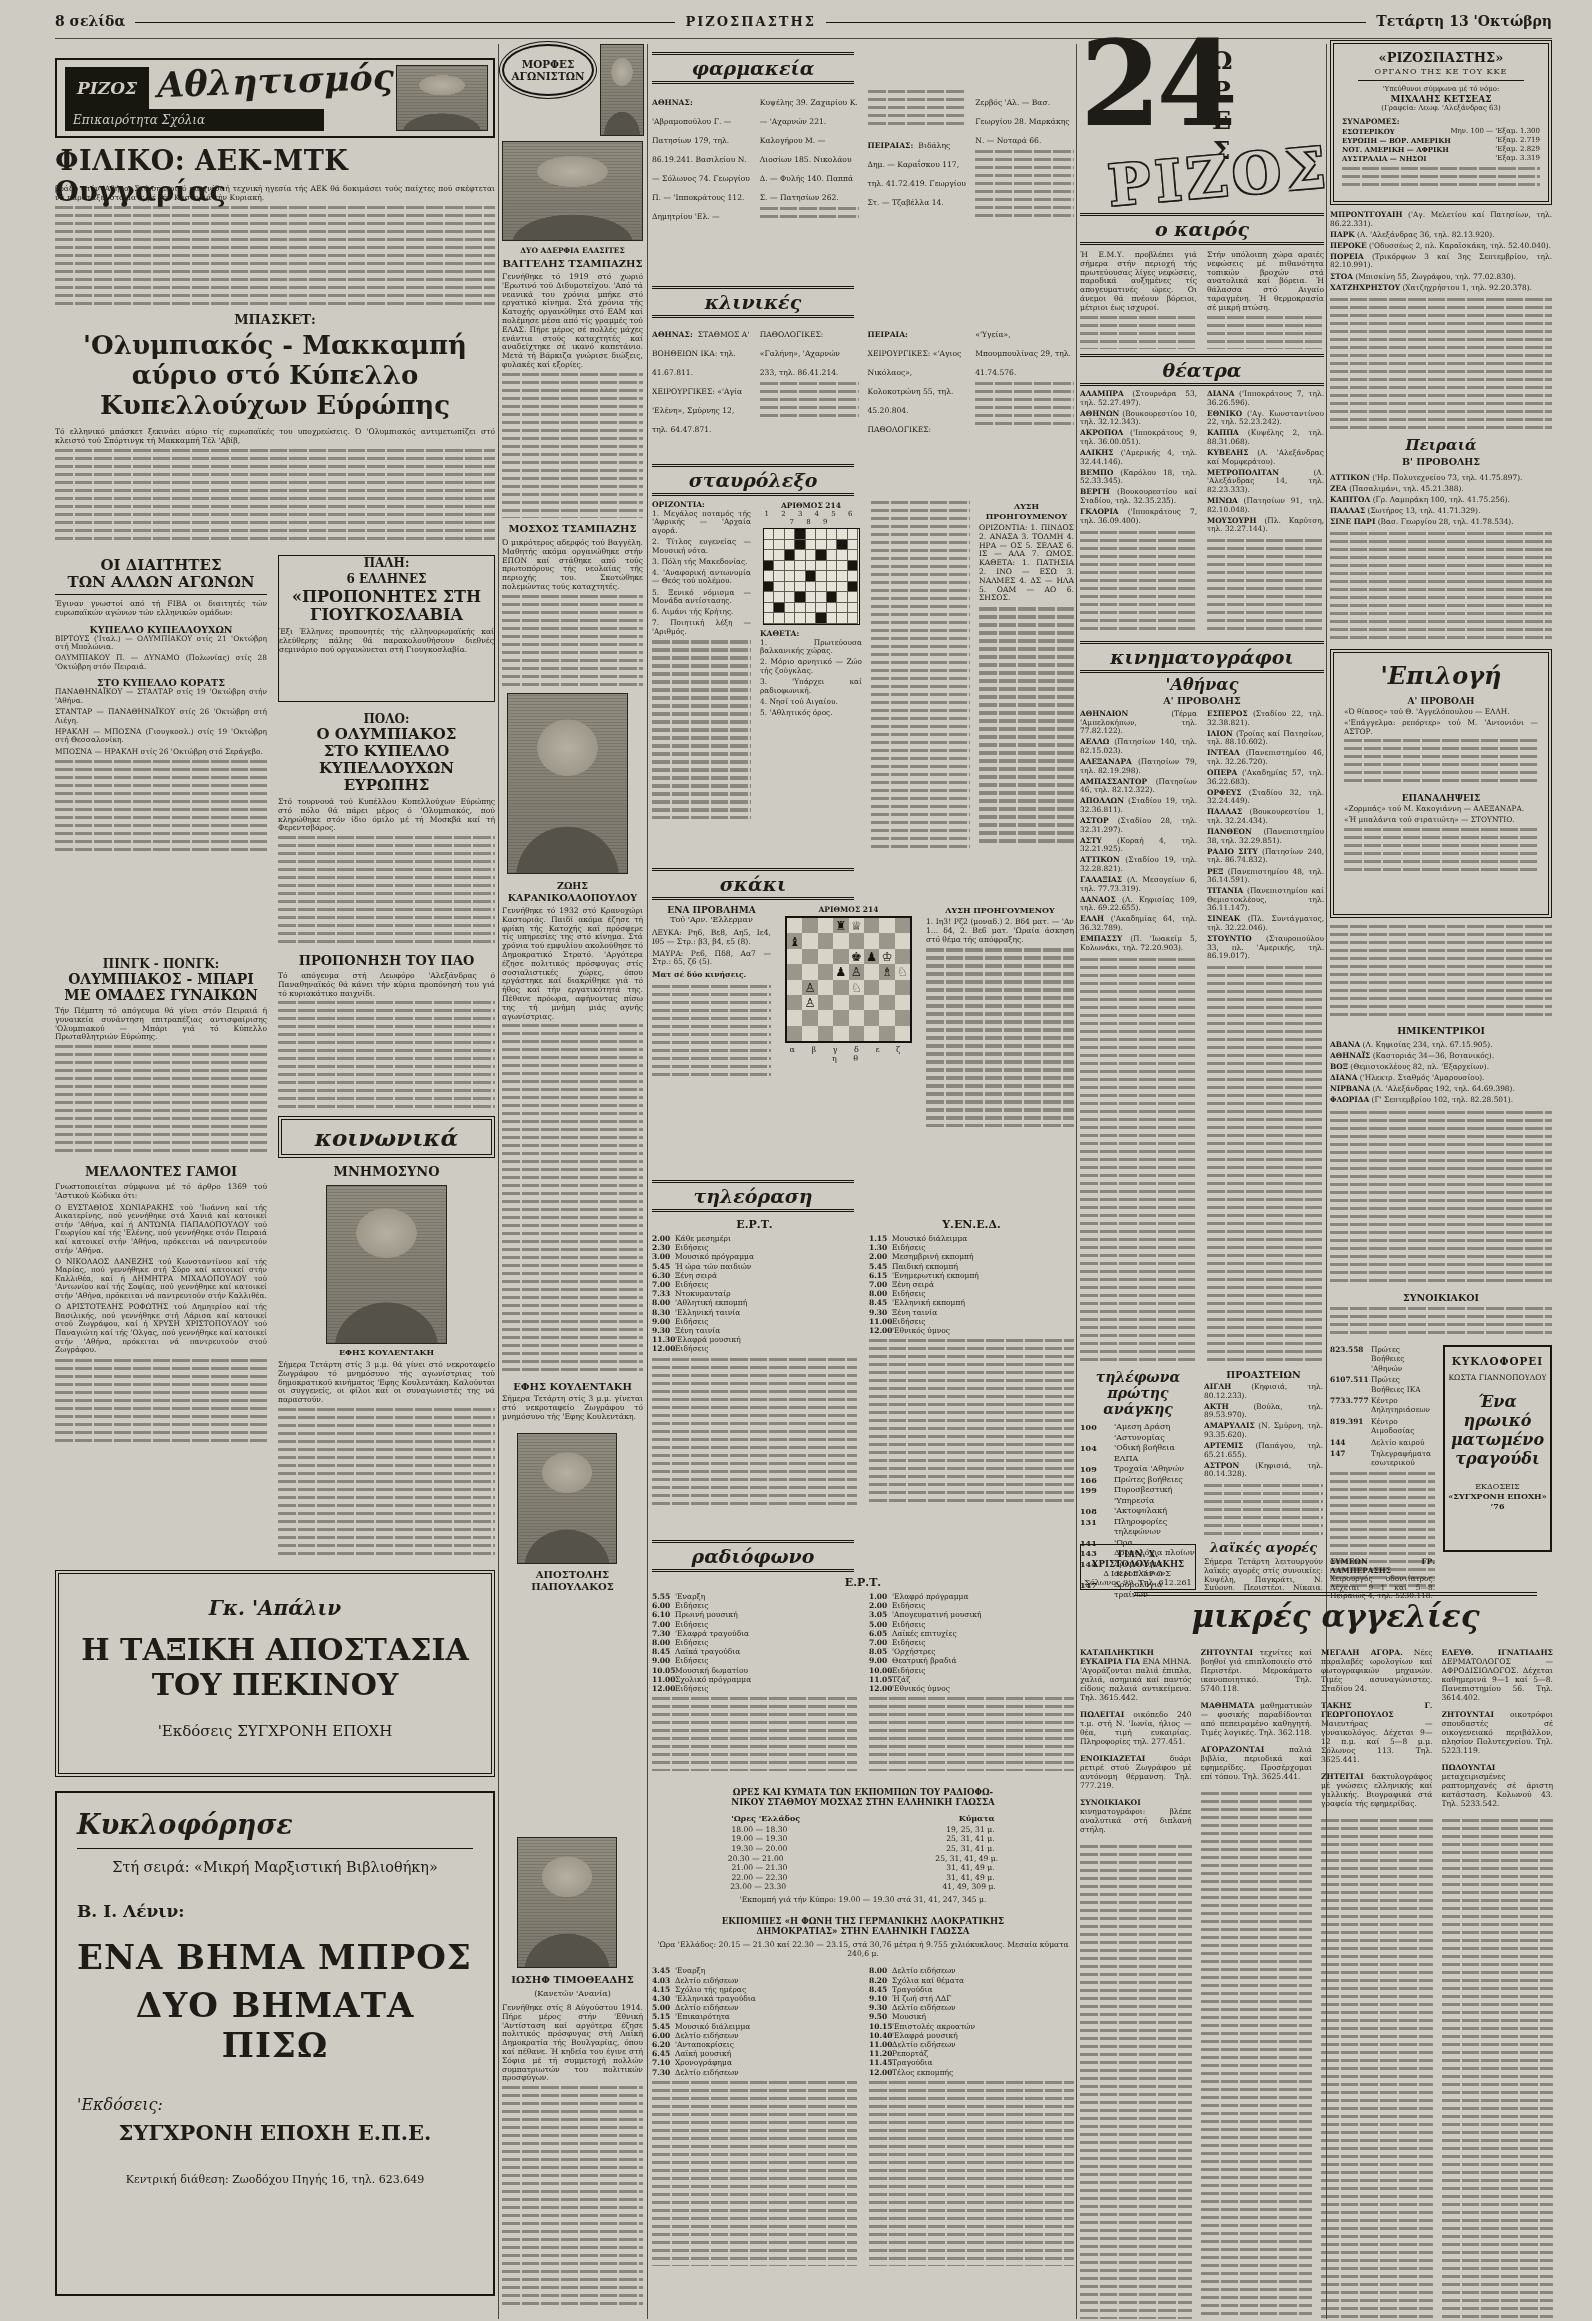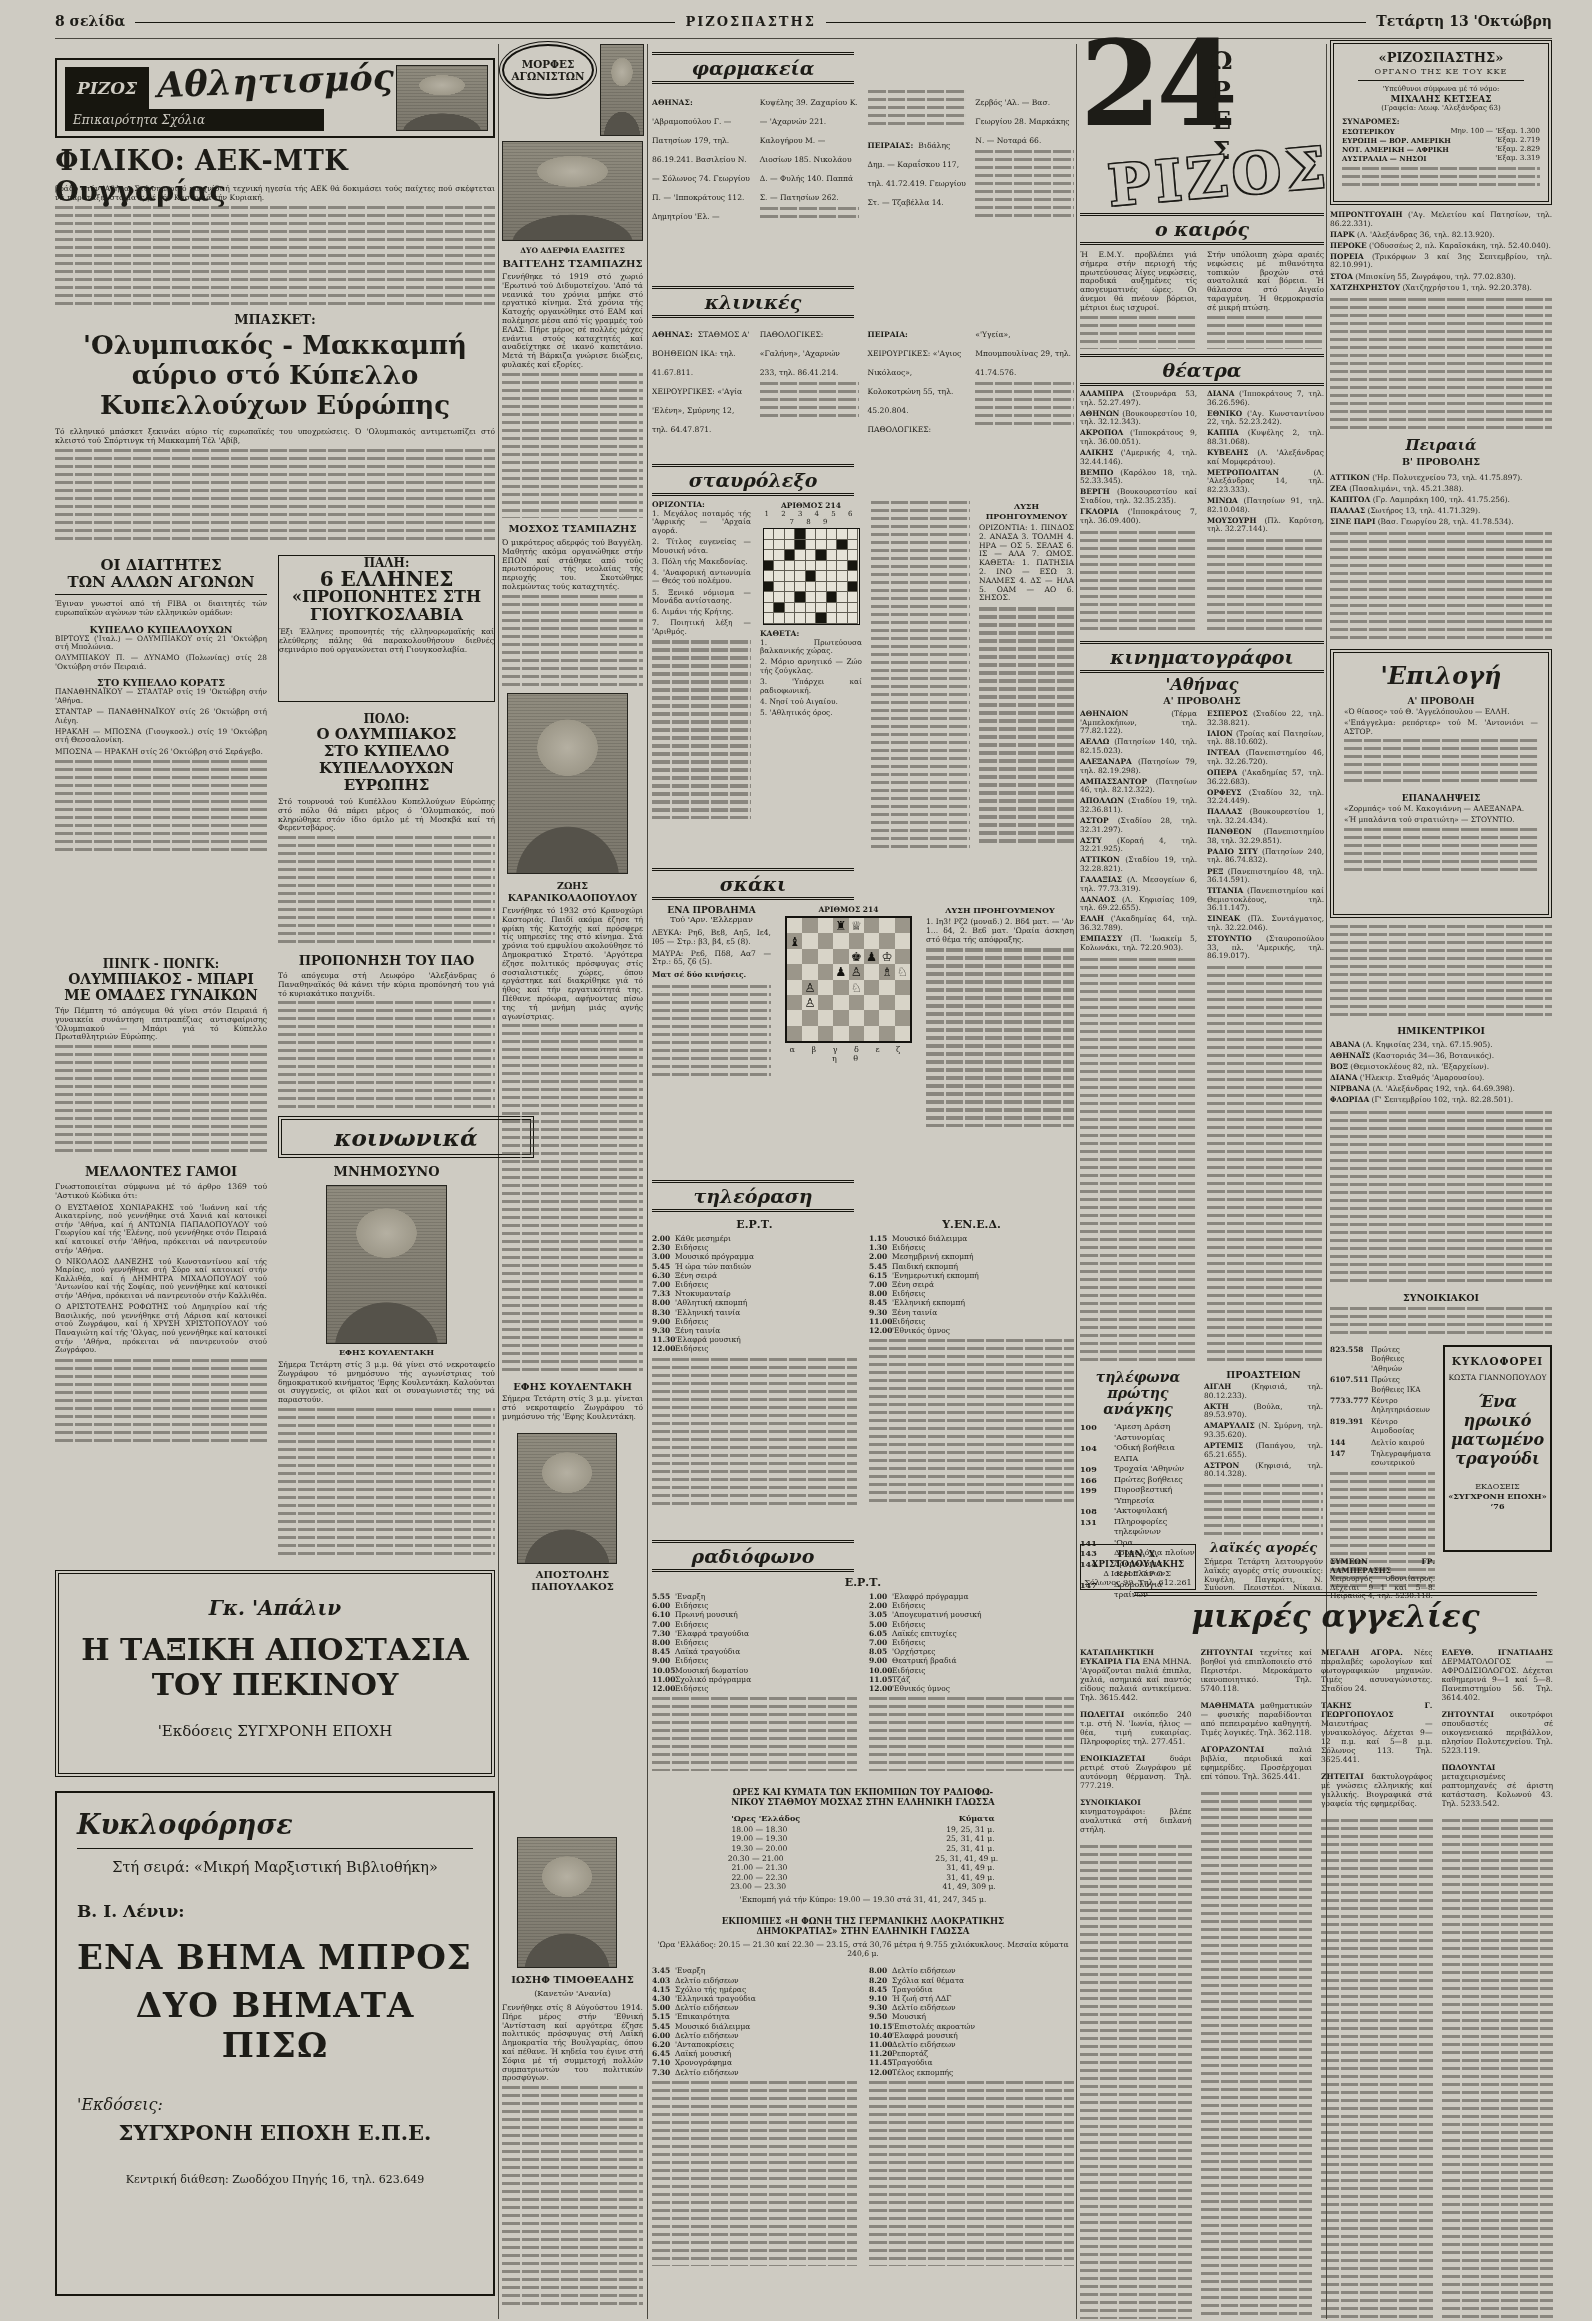--- a/index.html
+++ b/index.html
@@ -120,42 +120,42 @@
   <div class="abs fill" style="left:55px;top:957px;width:212px;height:197px">
     <div class="bh" style="font-size:12px">ΠΙΝΓΚ - ΠΟΝΓΚ:</div>
     <div class="bh" style="font-size:14px;line-height:16px">ΟΛΥΜΠΙΑΚΟΣ - ΜΠΑΡΙ</div>
     <div class="bh" style="font-size:14px;line-height:16px">ΜΕ ΟΜΑΔΕΣ ΓΥΝΑΙΚΩΝ</div>
     <div class="tx" style="margin-top:4px">Τήν Πέμπτη τό απόγευμα θά γίνει στόν Πειραιά ή γυναικεία συνάντηση επιτραπέζιας αντισφαίρισης 'Ολυμπιακού — Μπάρι γιά τό Κύπελλο Πρωταθλητριών Εύρώπης.</div>
     <div class="gk"></div>
   </div>
 
   <div class="abs box1" style="left:278px;top:555px;width:217px;height:147px;padding:0">
     <div class="bh" style="font-size:12px">ΠΑΛΗ:</div>
-    <div class="bh" style="font-size:20px;line-height:18px">6 ΕΛΛΗΝΕΣ</div>
+    <div class="bh" style="font-size:12px;line-height:18px">6 ΕΛΛΗΝΕΣ</div>
     <div class="bh" style="font-size:16px;line-height:18px">«ΠΡΟΠΟΝΗΤΕΣ ΣΤΗ</div>
     <div class="bh" style="font-size:16px;line-height:18px">ΓΙΟΥΓΚΟΣΛΑΒΙΑ</div>
     <div class="tx" style="margin-top:4px">Έξι Έλληνες προπονητές τής ελληνορωμαϊκής καί ελεύθερης πάλης θά παρακολουθήσουν διεθνές σεμινάριο πού οργανώνεται στή Γιουγκοσλαβία.</div>
   </div>
 
   <div class="abs fill" style="left:278px;top:712px;width:217px;height:233px">
     <div class="bh" style="font-size:12px">ΠΟΛΟ:</div>
     <div class="bh" style="font-size:15px;line-height:17px">Ο ΟΛΥΜΠΙΑΚΟΣ</div>
     <div class="bh" style="font-size:15px;line-height:17px">ΣΤΟ ΚΥΠΕΛΛΟ</div>
     <div class="bh" style="font-size:15px;line-height:17px">ΚΥΠΕΛΛΟΥΧΩΝ ΕΥΡΩΠΗΣ</div>
     <div class="tx" style="margin-top:4px">Στό τουρνουά τού Κυπέλλου Κυπελλούχων Εύρώπης στό πόλο θά πάρει μέρος ό 'Ολυμπιακός, πού κληρώθηκε στόν ίδιο όμιλο μέ τή Μοσκβά καί τή Φερεντσβάρος.</div>
     <div class="gk"></div>
   </div>
 
   <div class="abs fill" style="left:278px;top:953px;width:217px;height:155px">
     <div class="bh" style="font-size:13px">ΠΡΟΠΟΝΗΣΗ ΤΟΥ ΠΑΟ</div>
     <div class="tx" style="margin-top:4px">Τό απόγευμα στή Λεωφόρο 'Αλεξάνδρας ό Παναθηναϊκός θά κάνει τήν κύρια προπόνησή του γιά τό κυριακάτικο παιχνίδι.</div>
     <div class="gk"></div>
   </div>
 
-  <div class="abs box2" style="left:278px;top:1116px;width:256px;height:42px;display:flex;align-items:center;justify-content:center">
+  <div class="abs box2" style="left:278px;top:1116px;width:217px;height:42px;display:flex;align-items:center;justify-content:center">
     <span class="script" style="font-size:23px">κοινωνικά</span>
   </div>
 
   <div class="abs" style="left:55px;top:1164px;width:212px">
     <div class="bh" style="font-size:13px">ΜΕΛΛΟΝΤΕΣ ΓΑΜΟΙ</div>
     <div class="tx" style="margin-top:4px">Γνωστοποιείται σύμφωνα μέ τό άρθρο 1369 τού 'Αστικού Κώδικα ότι:</div>
     <div style="margin-top:3px">
         <div class="ent">Ο ΕΥΣΤΑΘΙΟΣ ΧΩΝΙΑΡΑΚΗΣ τού 'Ιωάννη καί τής Αικατερίνης, πού γεννήθηκε στά Χανιά καί κατοικεί στήν 'Αθήνα, καί ή ΑΝΤΩΝΙΑ ΠΑΠΑΔΟΠΟΥΛΟΥ τού Γεωργίου καί τής 'Ελένης, πού γεννήθηκε στόν Πειραιά καί κατοικεί στήν 'Αθήνα, πρόκειται νά παντρευτούν στήν 'Αθήνα.</div>
         <div class="ent">Ο ΝΙΚΟΛΑΟΣ ΔΑΝΕΖΗΣ τού Κωνσταντίνου καί τής Μαρίας, πού γεννήθηκε στή Σύρο καί κατοικεί στήν Καλλιθέα, καί ή ΔΗΜΗΤΡΑ ΜΙΧΑΛΟΠΟΥΛΟΥ τού 'Αντωνίου καί τής Σοφίας, πού γεννήθηκε καί κατοικεί στήν 'Αθήνα, πρόκειται νά παντρευτούν στήν Καλλιθέα.</div>
         <div class="ent">Ο ΑΡΙΣΤΟΤΕΛΗΣ ΡΟΦΩΤΗΣ τού Δημητρίου καί τής Βασιλικής, πού γεννήθηκε στή Λάρισα καί κατοικεί στού Ζωγράφου, καί ή ΧΡΥΣΗ ΧΡΙΣΤΟΠΟΥΛΟΥ τού Παναγιώτη καί τής 'Ολγας, πού γεννήθηκε καί κατοικεί στήν 'Αθήνα, πρόκειται νά παντρευτούν στού Ζωγράφου.</div>

